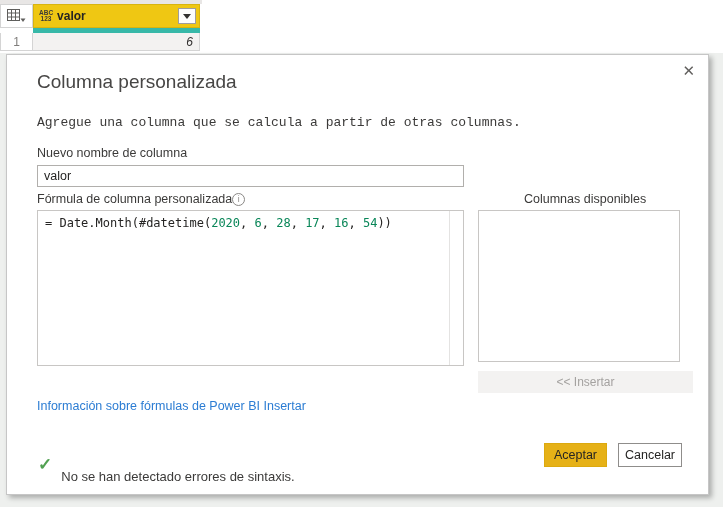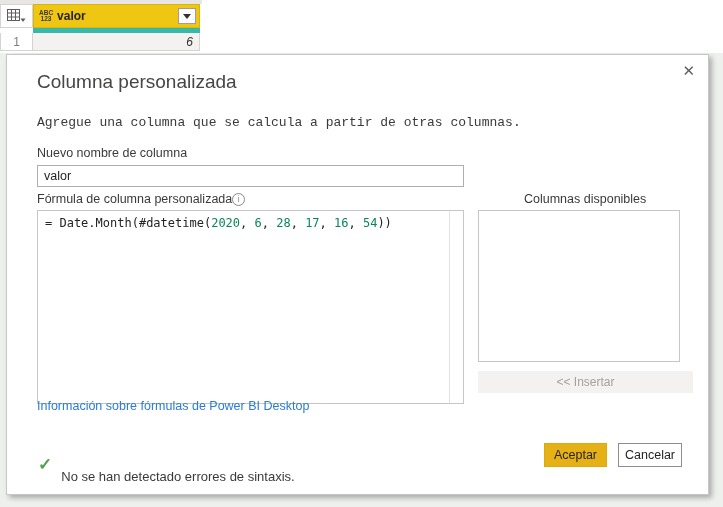--- a/index.html
+++ b/index.html
@@ -22,21 +22,21 @@
   
   .dialog{position:absolute;left:6px;top:54px;width:703px;height:441px;background:#ffffff;border:1px solid #c6c6c6;box-sizing:border-box;box-shadow:3px 3px 5px rgba(0,0,0,.28);}
   .close-x{position:absolute;top:7px;right:13px;font-size:15px;color:#615f5d;cursor:default;line-height:18px;}
   .dlg-title{position:absolute;left:30px;top:16px;font-size:19px;font-weight:400;color:#474645;}
   .dlg-sub{position:absolute;left:30px;top:60px;font-size:13px;color:#3b3a39;font-family:Liberation Mono, monospace;}
   .lbl{position:absolute;font-size:12.5px;color:#3b3a39;}
   .lbl-name{left:30px;top:91px;}
   .name-input{position:absolute;left:30px;top:110px;width:427px;height:22px;box-sizing:border-box;border:1px solid #b1afac;background:#fff;font-size:12.5px;color:#252423;padding:0 6px;font-family:"Liberation Sans",sans-serif;}
   .lbl-formula{left:30px;top:137px;display:flex;align-items:center;gap:0;}
   .info-i{display:inline-flex;width:11px;height:11px;border:1px solid #8a8886;border-radius:50%;color:#8a8886;font-size:8.5px;align-items:center;justify-content:center;line-height:11px;}
-  .formula-box{position:absolute;left:30px;top:155px;width:427px;height:194px;box-sizing:border-box;border:1px solid #c8c6c4;background:#fff;}
+  .formula-box{position:absolute;left:30px;top:155px;width:427px;height:156px;box-sizing:border-box;border:1px solid #c8c6c4;background:#fff;}
   .formula-scroll{position:absolute;right:0;top:0;bottom:0;width:13px;border-left:1px solid #e4e3e2;background:#fff;}
   .formula-text{position:absolute;left:7px;top:5px;font-family:"DejaVu Sans Mono","Liberation Mono",monospace;font-size:12px;color:#252423;white-space:pre;}
   .tok-num{color:#098658;}
   .help-link{position:absolute;left:30px;top:344px;font-size:12.5px;color:#2b7cd3;text-decoration:none;}
   .lbl-cols{left:474px;top:137px;margin-left:43px;}
   .cols-box{position:absolute;left:471px;top:155px;width:202px;height:152px;box-sizing:border-box;border:1px solid #c8c6c4;background:#fff;}
   .insert-btn{position:absolute;left:471px;top:316px;width:215px;height:22px;background:#f3f2f1;border:none;color:#a4a2a0;font-size:12px;font-family:"Liberation Sans",sans-serif;}
   .status-row{position:absolute;left:31px;top:390px;display:flex;align-items:center;gap:9px;}
   .check{color:#52a152;font-size:17px;font-weight:bold;line-height:17px;}
   .status-text{font-size:13px;color:#3b3a39;margin-top:24px;}
@@ -92,21 +92,21 @@
     <div class="lbl lbl-formula">
       <span>Fórmula de columna personalizada</span>
       <span class="info-i">i</span>
     </div>
 
     <div class="formula-box">
       <div class="formula-text"><span>= Date.Month(#datetime(</span><span class="tok-num">2020</span><span>, </span><span class="tok-num">6</span><span>, </span><span class="tok-num">28</span><span>, </span><span class="tok-num">17</span><span>, </span><span class="tok-num">16</span><span>, </span><span class="tok-num">54</span><span>))</span></div>
       <div class="formula-scroll"></div>
     </div>
 
-    <a class="help-link" href="#">Información sobre fórmulas de Power BI Desktop</a>
+    <a class="help-link" href="#">Información sobre fórmulas de Power BI Insertar</a>
 
     <div class="lbl lbl-cols">Columnas disponibles</div>
     <div class="cols-box"></div>
     <button class="insert-btn" disabled="">&lt;&lt; Insertar</button>
 
     <div class="status-row">
       <span class="check">✓</span>
       <span class="status-text">No se han detectado errores de sintaxis.</span>
     </div>
 

